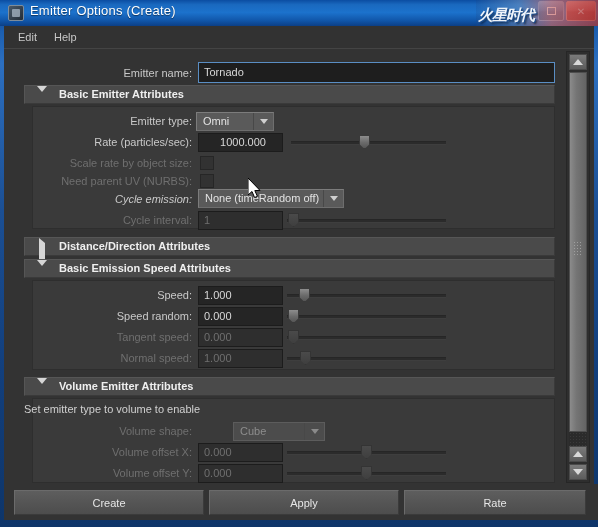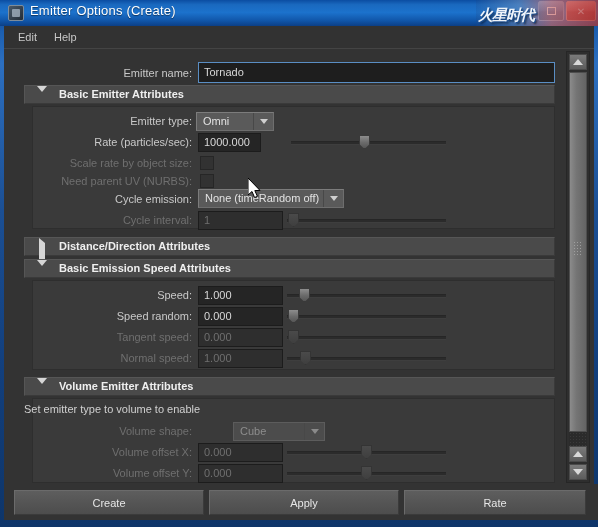--- a/index.html
+++ b/index.html
@@ -168,33 +168,33 @@
 
       <div class="lbl" style="left:0px;top:60px;width:186px;">Emitter type:</div>
       <div class="combo" style="left:190px;top:61px;width:78px;">
         <span>Omni</span>
         <span class="combo-arrow">
             <span class="tri-d"></span>
           </span>
       </div>
 
       <div class="lbl" style="left:0px;top:81px;width:186px;">Rate (particles/sec):</div>
-      <div class="field" style="left:192px;top:82px;width:63px;">1000.000</div>
+      <div class="field" style="left:192px;top:82px;width:85px;text-align:center;">1000.000</div>
       <div class="slider" style="left:285px;top:82px;width:155px;">
         <div class="strack"></div>
         <div class="shandle" style="left:68px;"></div>
       </div>
 
       <div class="lbl dim" style="left:0px;top:102px;width:186px;">Scale rate by object size:</div>
       <div class="cbox dim" style="left:194px;top:105px;"></div>
 
       <div class="lbl dim" style="left:0px;top:120px;width:186px;">Need parent UV (NURBS):</div>
       <div class="cbox dim" style="left:194px;top:123px;"></div>
 
-      <div class="lbl" style="left:0px;top:138px;width:186px;">Cycle emission:</div>
+      <div class="lbl" style="left:0px;top:138px;width:186px;font-style:italic;">Cycle emission:</div>
       <div class="combo" style="left:192px;top:138px;width:146px;">
         <span>None (timeRandom off)</span>
         <span class="combo-arrow">
             <span class="tri-d"></span>
           </span>
       </div>
 
       <div class="lbl dim" style="left:0px;top:159px;width:186px;">Cycle interval:</div>
       <div class="field dim" style="left:192px;top:160px;width:85px;">1</div>
       <div class="slider" style="left:281px;top:160px;width:159px;">

